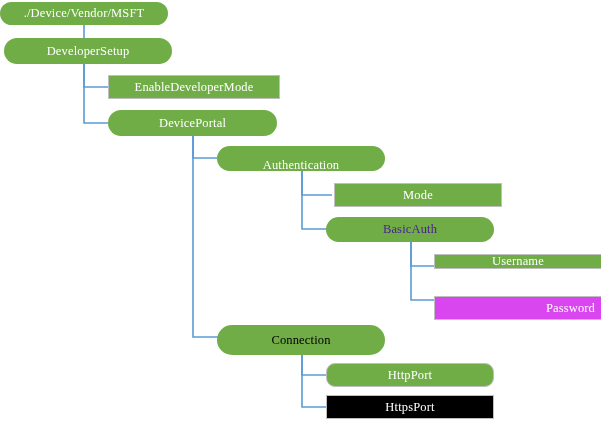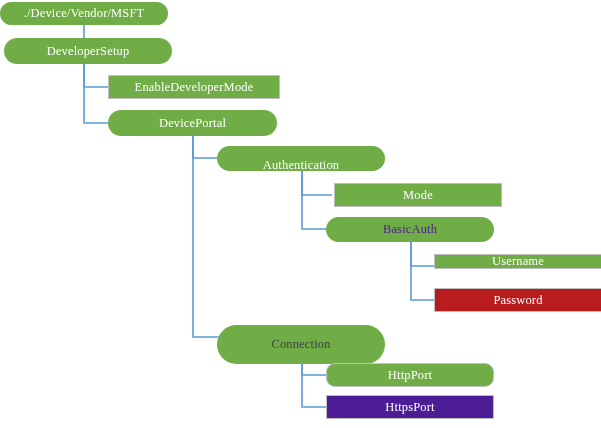--- a/index.html
+++ b/index.html
@@ -91,27 +91,27 @@
       </div>
       <div class="node rect" style="left: 326px; top: 183px; width: 168px; height: 24px; background: rgb(112, 173, 71); color: rgb(255, 255, 255); border-color: rgb(191, 191, 191); margin-left: 8px;">
         <span class="node-label">Mode</span>
       </div>
       <div class="node pill" style="left: 326px; top: 217px; width: 168px; height: 25px; background: rgb(112, 173, 71); color: #4c1d95;">
         <span class="node-label">BasicAuth</span>
       </div>
       <div class="node rect" style="left: 434px; top: 254px; width: 168px; height: 15px; background: rgb(112, 173, 71); color: rgb(255, 255, 255); border-color: rgb(191, 191, 191);">
         <span class="node-label">Username</span>
       </div>
-      <div class="node rect" style="left: 434px; top: 288px; width: 168px; height: 24px; background: #b91c1c; color: rgb(255, 255, 255); border-color: rgb(191, 191, 191);">
+      <div class="node rect" style="left: 434px; top: 296px; width: 168px; height: 24px; background: #d946ef; color: rgb(255, 255, 255); border-color: rgb(191, 191, 191); justify-content: flex-end;">
         <span class="node-label">Password</span>
       </div>
-      <div class="node pill" style="left: 217px; top: 325px; width: 168px; height: 39px; background: rgb(112, 173, 71); color: #404040;">
+      <div class="node pill" style="left: 217px; top: 325px; width: 168px; height: 30px; background: rgb(112, 173, 71); color: #000000;">
         <span class="node-label">Connection</span>
       </div>
       <div class="node rect" style="left: 326px; top: 363px; width: 168px; height: 24px; background: rgb(112, 173, 71); color: rgb(255, 255, 255); border-color: rgb(191, 191, 191); border-radius: 9px;">
         <span class="node-label">HttpPort</span>
       </div>
-      <div class="node rect" style="left: 326px; top: 395px; width: 168px; height: 24px; background: #4c1d95; color: rgb(255, 255, 255); border-color: rgb(191, 191, 191);">
+      <div class="node rect" style="left: 326px; top: 395px; width: 168px; height: 24px; background: #000000; color: rgb(255, 255, 255); border-color: rgb(191, 191, 191);">
         <span class="node-label">HttpsPort</span>
       </div>
     </div>
 
 </div>
 
 </body></html>

